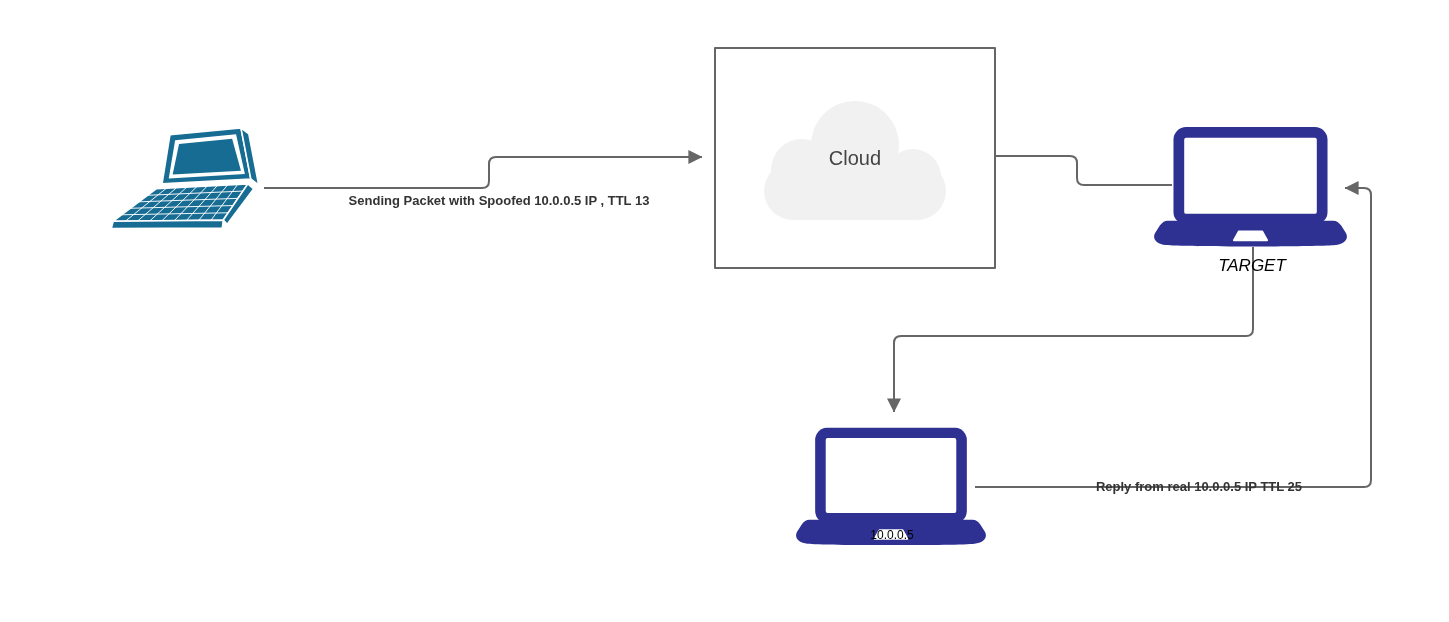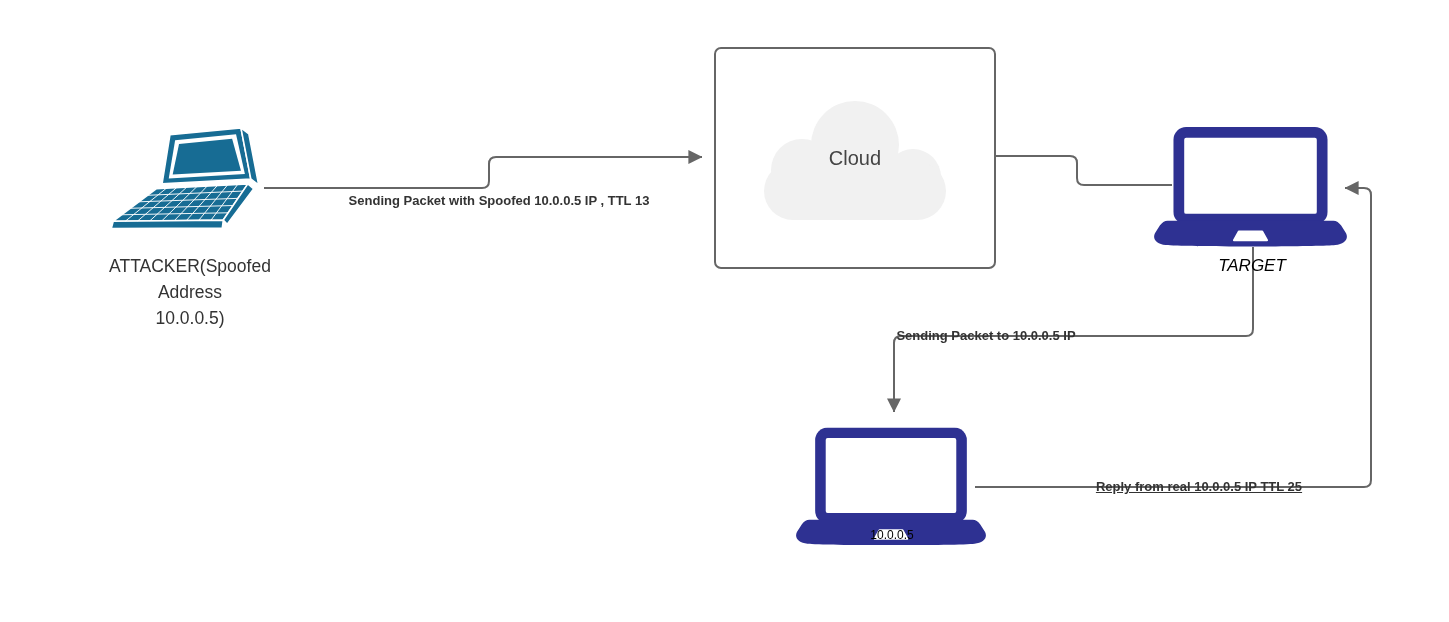--- a/index.html
+++ b/index.html
@@ -27,21 +27,21 @@
   }
   .arrowhead { fill: var(--connector, #666666); }
 
   
   .cloud-box {
     position: absolute;
     left: 714px; top: 47px;
     width: 282px; height: 222px;
     background: #ffffff;
     border: 2px solid var(--box-border, #666666);
-    border-radius: 7px;
+    border-radius: 1px;
     box-sizing: border-box;
   }
   .cloud-shape { position: absolute; left: 39px; top: 51px; width: 200px; height: 122px; }
   .cloud-part { fill: var(--cloud-fill, #F1F1F1); }
   .cloud-label {
     position: absolute;
     left: 0; top: 98px;
     width: 100%;
     text-align: center;
     font-size: 20px;
@@ -78,21 +78,21 @@
   .edge-label {
     position: absolute;
     width: 460px;
     text-align: center;
     font-size: 13px;
     font-weight: bold;
     color: var(--label-text, #333333);
   }
   .edge-label-1 { left: 269px; top: 193px; }
   .edge-label-2 { left: 756px; top: 328px; }
-  .edge-label-3 { left: 969px; top: 479px; text-decoration: underline; }
+  .edge-label-3 { left: 969px; top: 479px; }
 </style>
 </head>
 <body>
 
 <div class="canvas">
 
   <svg width="0" height="0" style="position:absolute" aria-hidden="true">
     <defs>
       <symbol id="laptop-front" viewBox="0 0 200 124">
         <rect x="21" y="0" width="158" height="100" rx="13" class="navy"></rect>
@@ -145,23 +145,19 @@
   </div>
 
   <svg class="abs" style="left:1153px; top:127px;" width="195" height="121" viewBox="0 0 200 124">
     <use href="#laptop-front"></use>
   </svg>
 
   <svg class="abs" style="left:795px; top:427px;" width="192" height="120" viewBox="0 0 200 124">
     <use href="#laptop-front"></use>
   </svg>
 
-  <div class="node-label attacker-label">ATTACKER(Spoofed
-Address
-10.0.0.5)</div>
   <div class="node-label target-label">TARGET</div>
   <div class="node-label host-label">10.0.0.5</div>
 
   <div class="edge-label edge-label-1">Sending Packet with Spoofed 10.0.0.5 IP , TTL 13</div>
-  <div class="edge-label edge-label-2">Sending Packet to 10.0.0.5 IP</div>
   <div class="edge-label edge-label-3">Reply from real 10.0.0.5 IP TTL 25</div>
 
 </div>
 
 </body></html>

